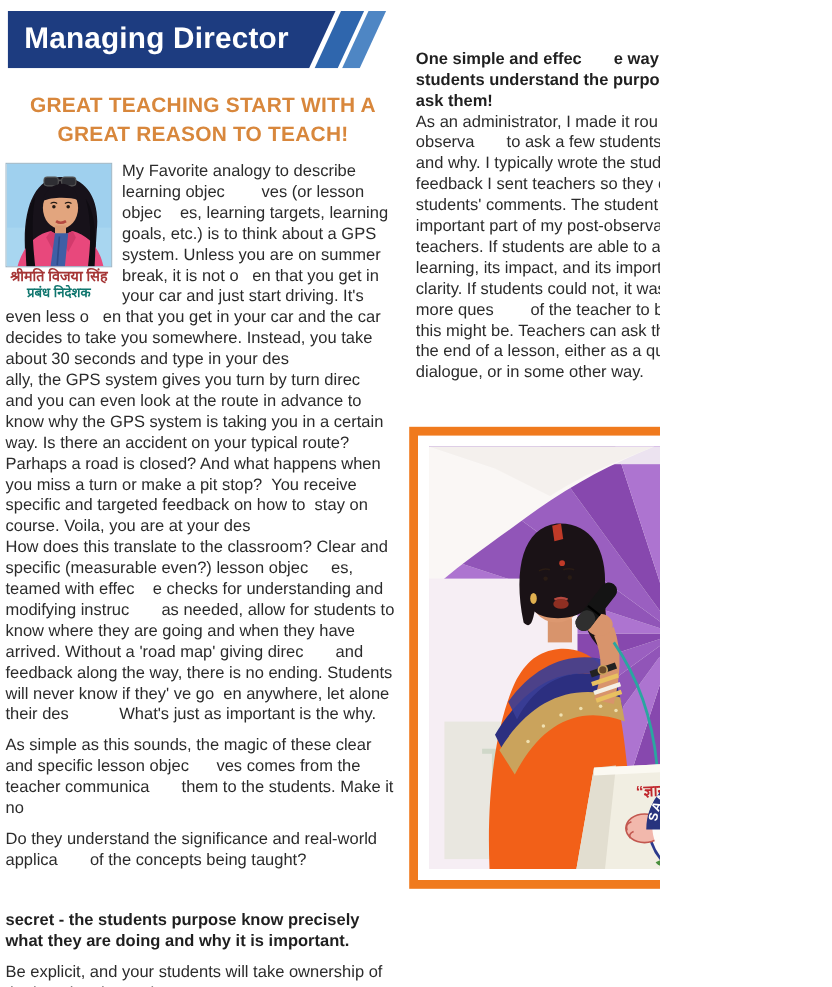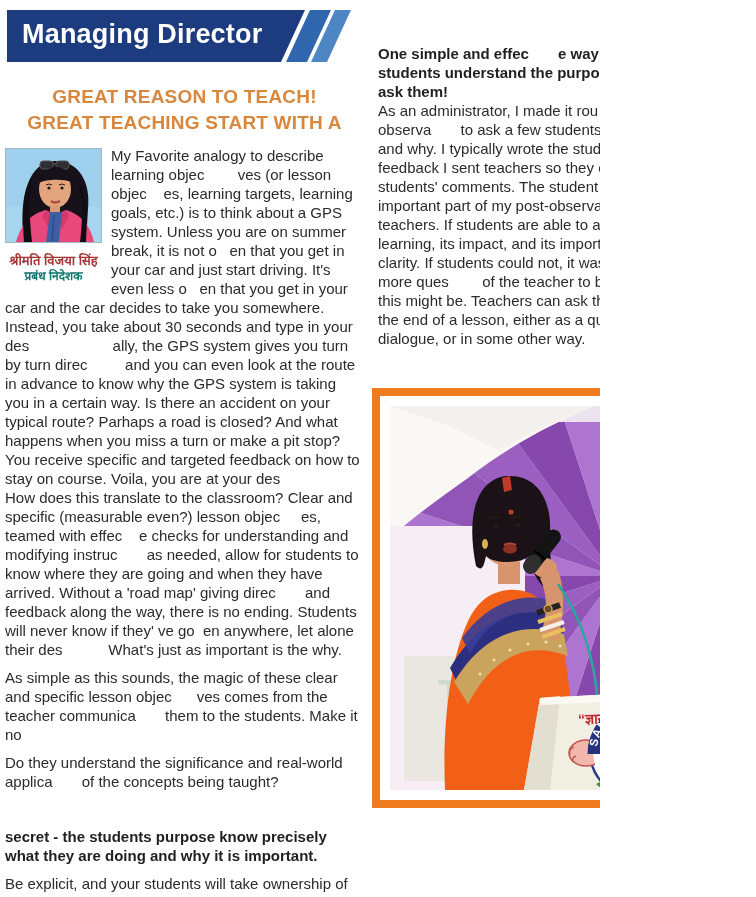--- a/index.html
+++ b/index.html
@@ -28,21 +28,21 @@
     font-size:19px;line-height:26px;color:#d8873c;letter-spacing:.2px;}
 
   
   p.doc{white-space:pre-wrap;font-size:15px;line-height:19px;margin:0 0 9px 0;}
   p.doc.tight{margin-bottom:0;}
   p.doc.bold{font-weight:bold;color:#1f1f1f;margin-top:36px;}
 
   
   .portrait-box{float:left;width:97px;margin:2px 9px 2px 0;text-align:center;}
   .portrait-box svg{display:block;border:1px solid #9fb8c8;}
-  .cap-name{font-size:13px;font-weight:bold;color:#a53535;line-height:16px;margin-top:10px;}
+  .cap-name{font-size:13px;font-weight:bold;color:#a53535;line-height:16px;margin-top:0;}
   .cap-title{font-size:12px;font-weight:bold;color:#0f766e;line-height:15px;}
 
   
   .photo-frame{
     margin:40px 0 0 -6px;
     width:349px;
     border:8px solid #f07a1e;
     background:#ffffff;
     padding:10px;
   }
@@ -59,22 +59,22 @@
       <div class="banner">
         <svg width="345" height="52" viewBox="0 0 345 52">
           <polygon points="0,0 298,0 274,52 0,52" fill="#1d3c80"></polygon>
           <polygon points="303,0 324,0 300,52 279,52" fill="#2f66ad"></polygon>
           <polygon points="328,0 344,0 320,52 304,52" fill="#4e86c4"></polygon>
         </svg>
         <span class="banner-title">Managing Director</span>
       </div>
 
       <div class="heading">
+        <div>GREAT TEACHING START WITH A</div>
         <div>GREAT REASON TO TEACH!</div>
-        <div>GREAT TEACHING START WITH A</div>
       </div>
 
       <div class="body-text">
         <div class="portrait-box">
           <svg width="95" height="93" viewBox="0 0 95 93">
             <rect x="0" y="0" width="95" height="93" fill="#9fd0ee"></rect>
             <rect x="0" y="58" width="95" height="35" fill="#a8d6f0"></rect>
 
             <path d="M18,93 C12,44 24,14 48,12 C72,11 85,32 82,60 L80,93 Z" fill="#17121a"></path>
 

